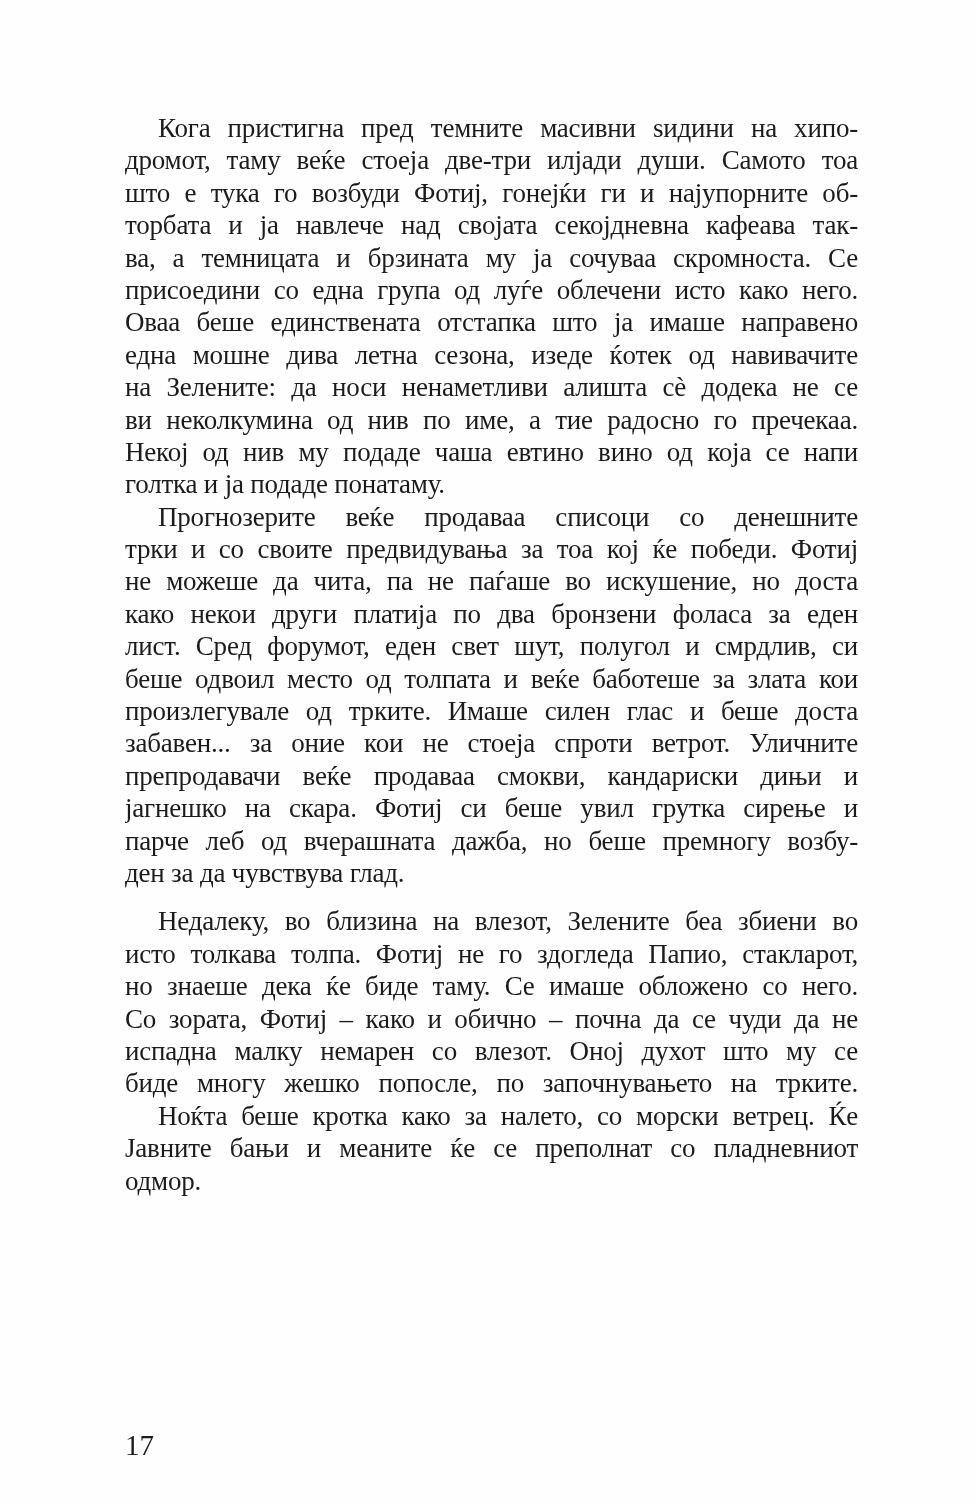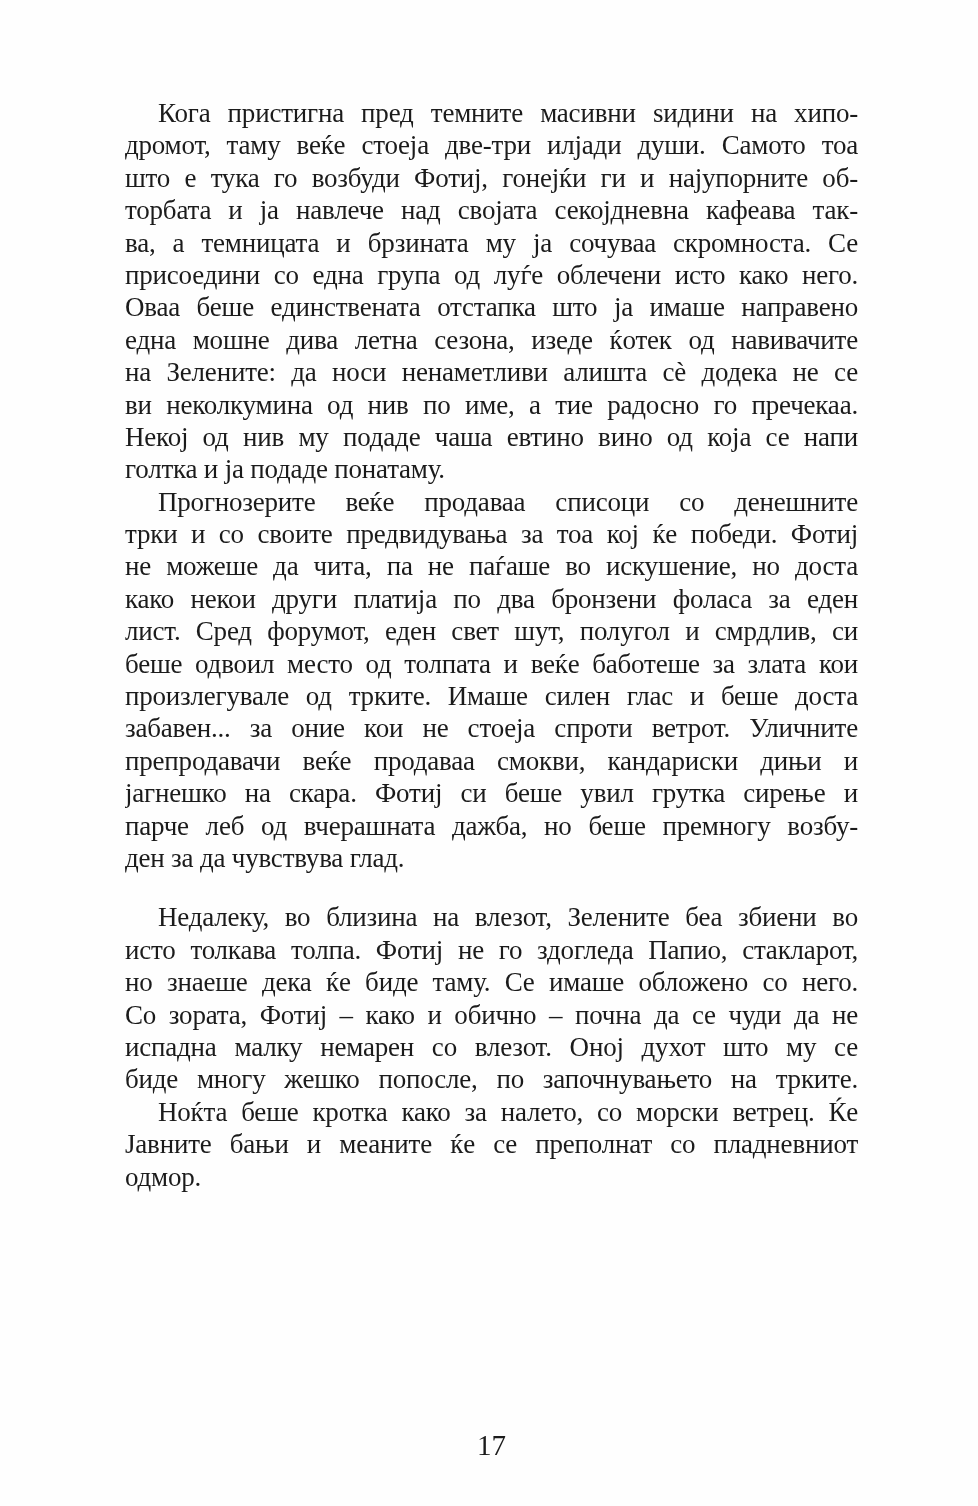--- a/index.html
+++ b/index.html
@@ -12,49 +12,49 @@
     width: 978px;
     height: 1506px;
     background: #fefefe;
     font-family: "Liberation Serif", "DejaVu Serif", serif;
     color: #1b1b1b;
     overflow: hidden;
   }
   .text-block {
     position: absolute;
     left: 125px;
-    top: 97px;
+    top: 112px;
     width: 733px;
   }
   .line {
     font-size: 27px;
     line-height: 32.4px;
     height: 32.4px;
     overflow: hidden;
     letter-spacing: -0.2px;
     text-align: justify;
     text-align-last: justify;
     -moz-text-align-last: justify;
   }
   .line.end {
     text-align-last: left;
     -moz-text-align-last: left;
   }
   .line.indent {
     text-indent: 33px;
   }
   .para.scene-break {
-    margin-top: 27px;
+    margin-top: 16px;
   }
   .page-number {
     position: absolute;
     left: 125px;
     top: 1428px;
     width: 733px;
-    text-align: center;
+    text-align: left;
     font-size: 29px;
     line-height: 34px;
     color: #1b1b1b;
   }
 </style>
 </head>
 <body>
 
 <div class="page">
   <div class="text-block">

